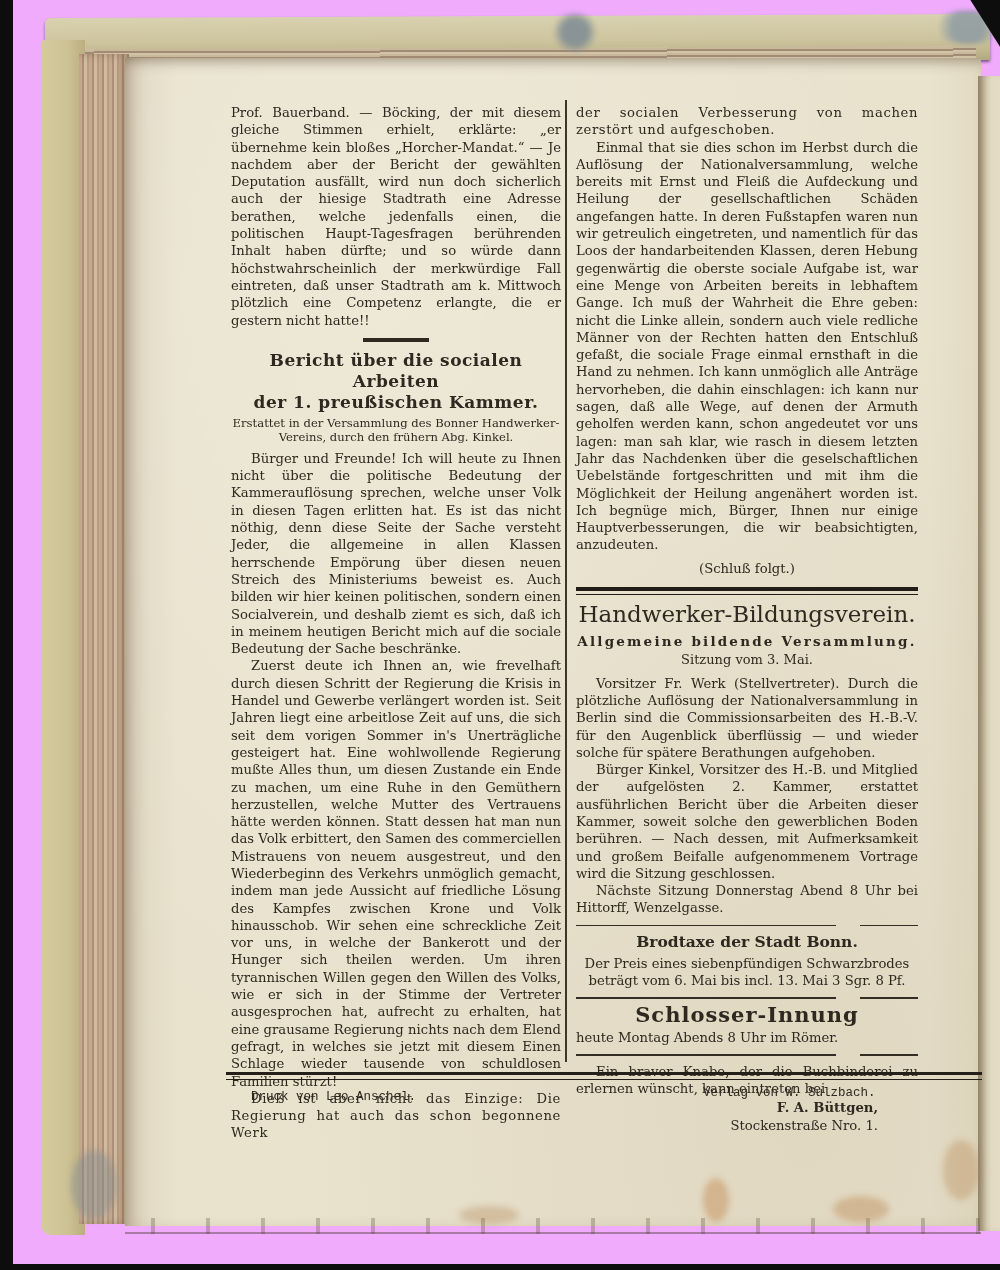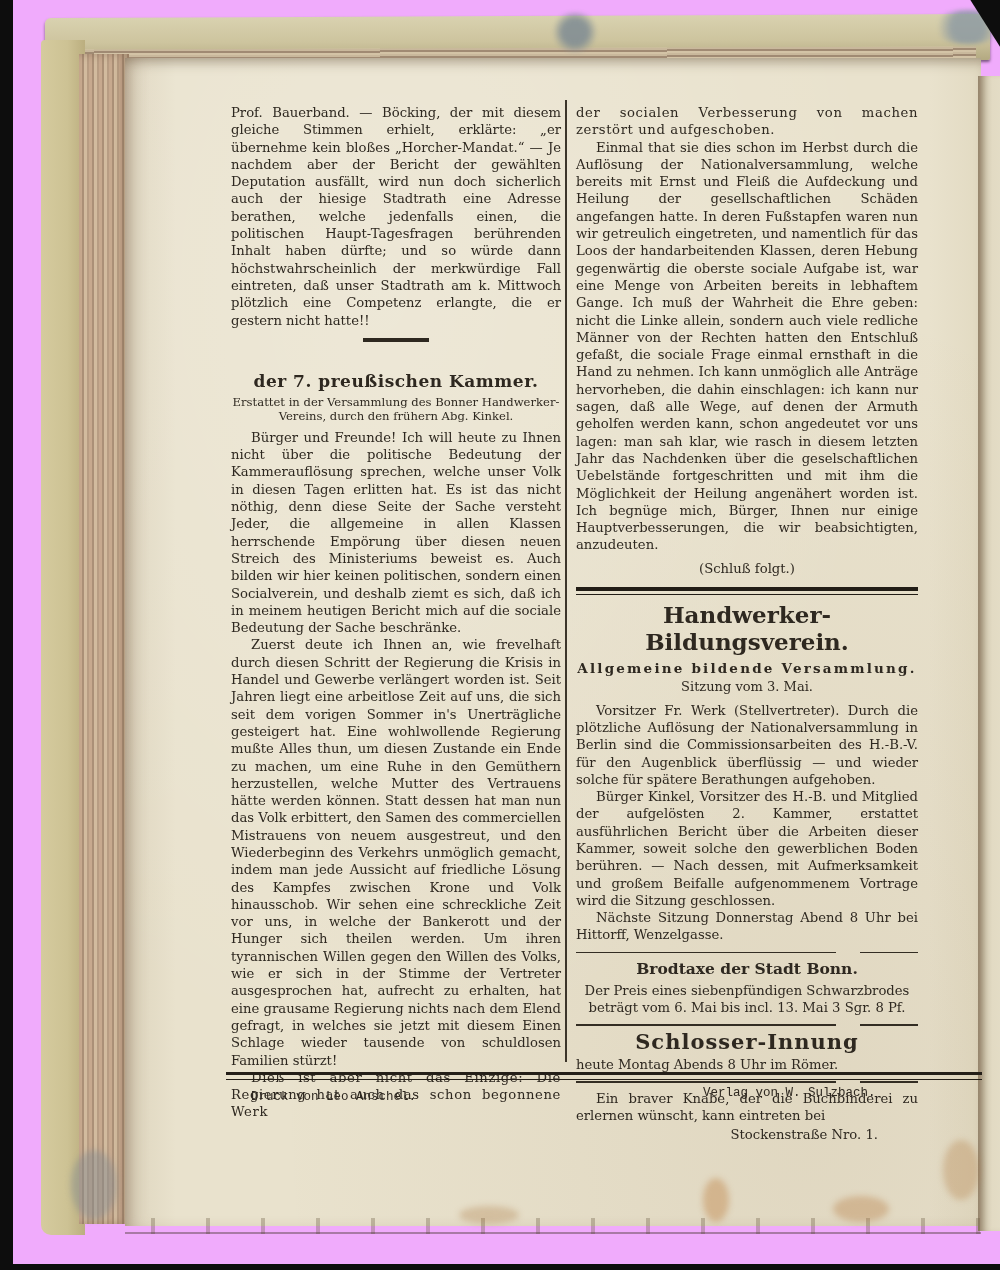--- a/index.html
+++ b/index.html
@@ -53,21 +53,21 @@
   .indent{text-indent:20px;}
   .sec-divider{width:66px;height:4px;background:#2e2820;margin:9px auto 8px auto;}
   h1.article-title{font-size:17px;line-height:21px;font-weight:bold;text-align:center;margin:0 0 3px 0;letter-spacing:.5px;}
   .article-sub{font-size:11.6px;line-height:14px;text-align:center;margin:0 0 6px 0;}
   .spaced{letter-spacing:.6px;}
   .schluss{text-align:center;margin-top:6px;}
   .heavy-rule{border-top:4px solid #221d16;border-bottom:1.5px solid #221d16;height:3px;margin:10px 0 6px 0;}
   .thin-rule{display:flex;justify-content:space-between;align-items:center;margin:8px 0 7px 0;}
   .thin-rule .seg1{width:76%;height:1.5px;background:#332d23;}
   .thin-rule .seg2{width:17%;height:1.5px;background:#332d23;}
-  h2.hbv-title{font-size:23px;line-height:27px;font-weight:bold;text-align:center;margin:4px 0 5px 0;}
+  h2.hbv-title{font-size:23px;line-height:27px;font-weight:normal;text-align:center;margin:4px 0 5px 0;}
   .hbv-sub1{font-size:13.5px;font-weight:bold;text-align:center;letter-spacing:2.2px;margin:0;}
   .hbv-sub2{font-size:13px;text-align:center;margin:1px 0 6px 0;}
   h3.brod-title{font-size:15.5px;font-weight:bold;text-align:center;margin:2px 0 4px 0;}
   .brod-body{text-align:center;}
   .brod-sig{font-weight:bold;text-align:center;margin-top:2px;letter-spacing:.5px;}
   h3.schlosser-title{font-size:21px;font-weight:bold;text-align:center;margin:4px 0 6px 0;letter-spacing:1px;}
   .sig-block{text-align:right;padding-right:40px;margin-top:2px;}
   .sig-name{font-weight:bold;}
   .footer-rule{position:absolute;left:213px;top:1072px;width:756px;height:4px;
     border-top:3.5px solid #241f18;border-bottom:1.5px solid #241f18;}
@@ -97,22 +97,22 @@
   <div class="stain s5"></div>
 
   <div class="col-rule"></div>
 
   <div class="col col-left">
     <p>Prof. Bauerband. — Böcking, der mit diesem gleiche Stimmen erhielt, erklärte: „er übernehme kein bloßes „Horcher-Mandat.“ — Je nachdem aber der Bericht der gewählten Deputation ausfällt, wird nun doch sicherlich auch der hiesige Stadtrath eine Adresse berathen, welche jedenfalls einen, die politischen Haupt-Tagesfragen berührenden Inhalt haben dürfte; und so würde dann höchstwahrscheinlich der merkwürdige Fall eintreten, daß unser Stadtrath am k. Mittwoch plötzlich eine Competenz erlangte, die er gestern nicht hatte!!</p>
 
     <div class="sec-divider"></div>
 
     <h1 class="article-title">
-      <br>
-      <span>der 7. preußischen Kammer.</span>
+      <span>Bericht über die socialen Arbeiten</span><br>
+      <span>der 1. preußischen Kammer.</span>
     </h1>
     <p class="article-sub">Erstattet in der Versammlung des Bonner Handwerker-Vereins, durch den frühern Abg. Kinkel.</p>
 
     <p class="indent">Bürger und Freunde! Ich will heute zu Ihnen nicht über die politische Bedeutung der Kammerauflösung sprechen, welche unser Volk in diesen Tagen erlitten hat. Es ist das nicht nöthig, denn diese Seite der Sache versteht Jeder, die allgemeine in allen Klassen herrschende Empörung über diesen neuen Streich des Ministeriums beweist es. Auch bilden wir hier keinen politischen, sondern einen Socialverein, und deshalb ziemt es sich, daß ich in meinem heutigen Bericht mich auf die sociale Bedeutung der Sache beschränke.</p>
     <p class="indent">Zuerst deute ich Ihnen an, wie frevelhaft durch diesen Schritt der Regierung die Krisis in Handel und Gewerbe verlängert worden ist. Seit Jahren liegt eine arbeitlose Zeit auf uns, die sich seit dem vorigen Sommer in's Unerträgliche gesteigert hat. Eine wohlwollende Regierung mußte Alles thun, um diesen Zustande ein Ende zu machen, um eine Ruhe in den Gemüthern herzustellen, welche Mutter des Vertrauens hätte werden können. Statt dessen hat man nun das Volk erbittert, den Samen des commerciellen Mistrauens von neuem ausgestreut, und den Wiederbeginn des Verkehrs unmöglich gemacht, indem man jede Aussicht auf friedliche Lösung des Kampfes zwischen Krone und Volk hinausschob. Wir sehen eine schreckliche Zeit vor uns, in welche der Bankerott und der Hunger sich theilen werden. Um ihren tyrannischen Willen gegen den Willen des Volks, wie er sich in der Stimme der Vertreter ausgesprochen hat, aufrecht zu erhalten, hat eine grausame Regierung nichts nach dem Elend gefragt, in welches sie jetzt mit diesem Einen Schlage wieder tausende von schuldlosen Familien stürzt!</p>
     <p class="indent spaced">Dieß ist aber nicht das Einzige: Die Regierung hat auch das schon begonnene Werk</p>
   </div>
 
   <div class="col col-right">
     <p class="spaced">der socialen Verbesserung von machen zerstört und aufgeschoben.</p>
@@ -144,20 +144,21 @@
     <h3 class="schlosser-title">Schlosser-Innung</h3>
     <p>heute Montag Abends 8 Uhr im Römer.</p>
 
     <div class="thin-rule">
       <div class="seg1"></div>
         <div class="seg2"></div>
     </div>
 
     <p class="indent">Ein braver Knabe, der die Buchbinderei zu erlernen wünscht, kann eintreten bei</p>
     <div class="sig-block">
+      <div class="sig-name">F. A. Büttgen,</div>
       <div>Stockenstraße Nro. 1.</div>
     </div>
   </div>
 
   <div class="footer-rule"></div>
   <div class="footer-text footer-printer">Druck von Leo Anschel.</div>
   <div class="footer-text footer-publisher">Verlag von W. Sulzbach.</div>
 
 </div>
 

